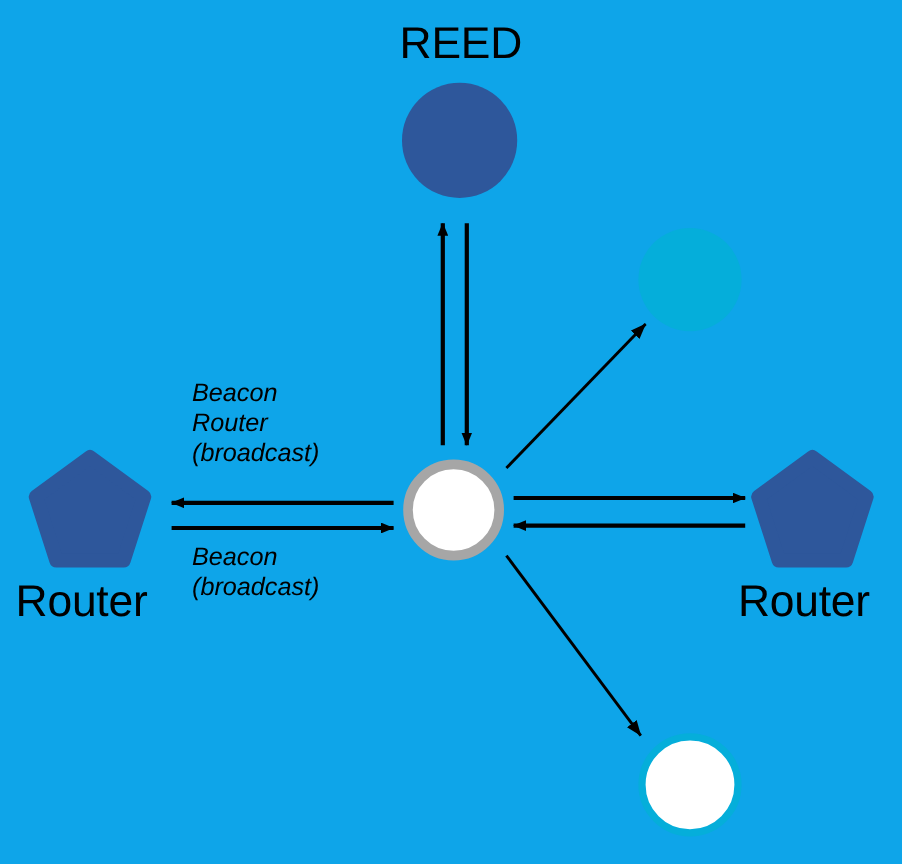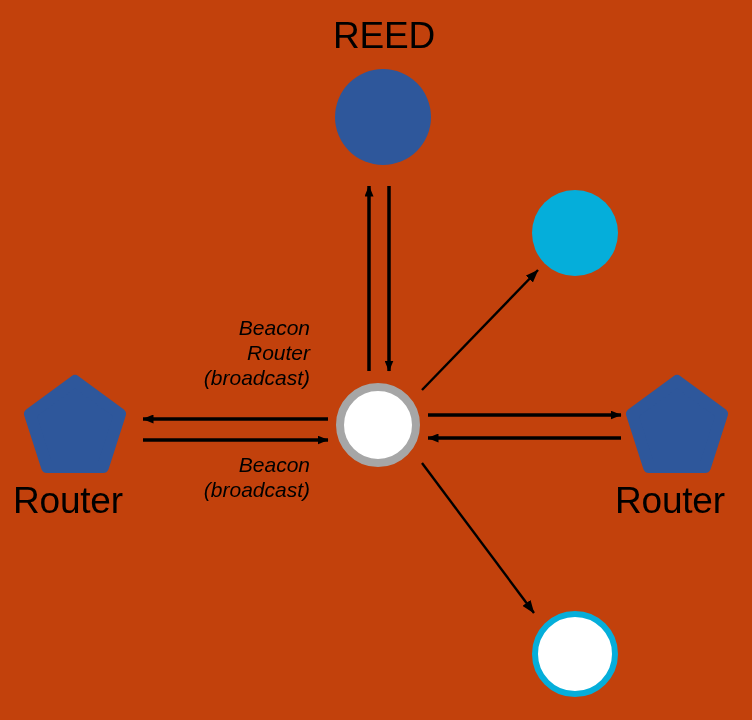--- a/index.html
+++ b/index.html
@@ -11,21 +11,21 @@
   body {
     width: 752px;
     height: 720px;
     overflow: hidden;
     font-family: "Liberation Sans", sans-serif;
   }
   #diagram-root {
     position: relative;
     width: 752px;
     height: 720px;
-    background: #c2410c;
+    background: #0ea5e9;
   }
   #diagram-svg {
     position: absolute;
     left: 0;
     top: 0;
     width: 752px;
     height: 720px;
     display: block;
   }
   .node-label {
@@ -40,21 +40,21 @@
   }
   .edge-label {
     position: absolute;
     font-family: "Liberation Sans", sans-serif;
     font-style: italic;
     font-weight: 400;
     font-size: 21px;
     line-height: 25px;
     color: #000000;
     white-space: nowrap;
-    text-align: right;
+    text-align: left;
   }
   #label-reed   { left: 333px; top: 17px; }
   #label-med    { left: 637px; top: 207px; }
   #label-sed    { left: 641px; top: 631px; }
   #label-router-left  { left: 13px;  top: 482px; }
   #label-router-right { left: 615px; top: 482px; }
   #label-beacon-request { left: 160px; top: 315px; width: 150px; }
   #label-beacon         { left: 160px; top: 452px; width: 150px; }
 </style>
 </head>

